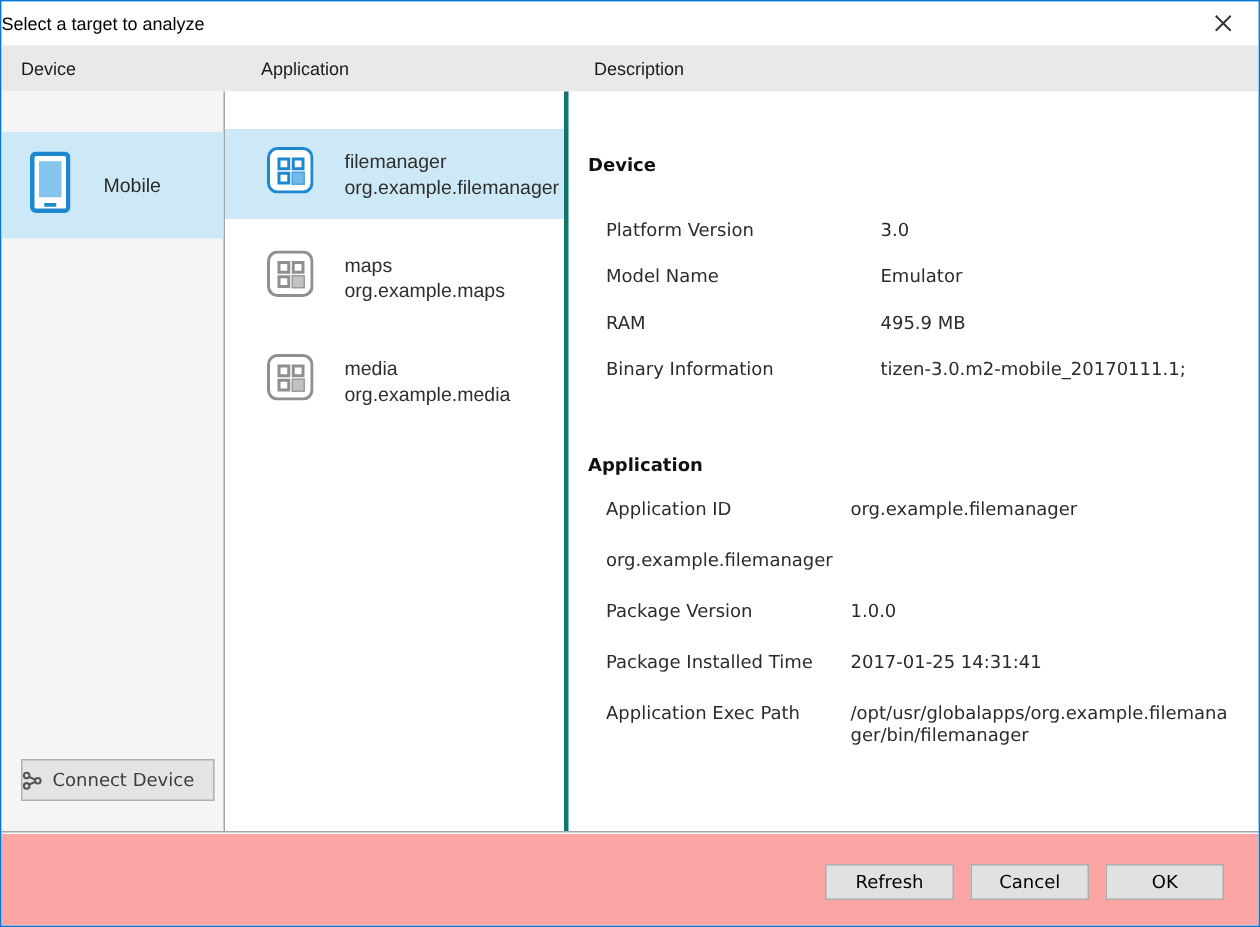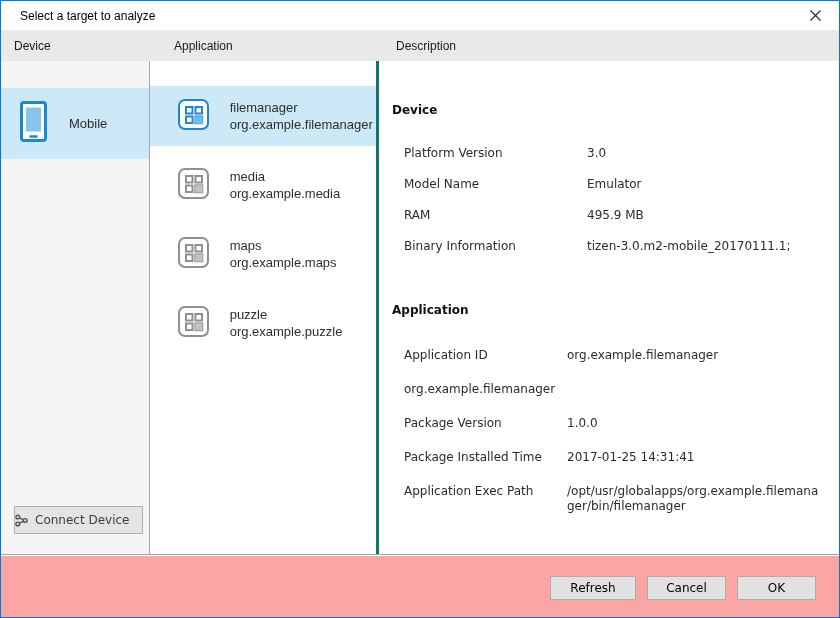--- a/index.html
+++ b/index.html
@@ -7,21 +7,21 @@
   body { font-family:"Liberation Sans", sans-serif; color:#1a1a1a; }
 
   .dialog {
     position:relative; width:840px; height:618px;
     background:#fff; border:1px solid #0078d7; overflow:hidden;
   }
 
   
   .titlebar {
     position:absolute; top:0; left:0; right:0; height:29px;
-    background:#ffffff; display:flex; align-items:center; padding-left:19px;
+    background:#ffffff; display:flex; align-items:center; padding-left:0;
   }
   .title { font-size:12px; color:#000; }
   .close-btn {
     position:absolute; right:8px; top:0; width:32px; height:29px;
     display:flex; align-items:center; justify-content:center; cursor:pointer;
   }
 
   
   .colheaders {
     position:absolute; top:29px; left:0; right:0; height:31px;
@@ -69,21 +69,21 @@
     flex:1; background:#fff; font-family:"DejaVu Sans", sans-serif;
     font-size:12px; color:#2b2b2b; padding-left:13px;
   }
   .sect-heading { font-weight:bold; font-size:12px; color:#111; line-height:15px; }
   .sect-heading.first { margin-top:42px; }
   .sect-heading.second { margin-top:49px; }
   .desc-row { display:flex; padding-left:12px; line-height:15px; }
   .dev-rows .desc-row { margin-top:16px;gap:20px; }
   .dev-rows .desc-row:first-child { margin-top:28px; }
   .app-rows .desc-row { margin-top:19px; }
-  .app-rows .desc-row:first-child { margin-top:30px; }
+  .app-rows .desc-row:first-child { margin-top:14px; }
   .desc-label { width:163px; flex-shrink:0; }
   .desc-value { width:252px; word-break:break-all; overflow-wrap:anywhere; }
 
   
   .footer { position:absolute; top:555px; left:0; right:0; bottom:0; background:#fca5a5; }
   .footer button {
     position:absolute; top:20px; height:24px;
     background:#e1e1e1; border:1px solid #adadad;
     font-family:"DejaVu Sans", sans-serif; font-size:12px; color:#000; cursor:pointer;
   }
@@ -162,56 +162,41 @@
         <span>
           <svg width="31" height="31" viewBox="0 0 31 31">
             <rect x="1" y="1" width="29" height="29" rx="6" fill="#ffffff" stroke="#8f8f8f" stroke-width="2"></rect>
             <rect x="8" y="8" width="6.5" height="6.5" fill="none" stroke="#8f8f8f" stroke-width="2"></rect>
             <rect x="17.5" y="8" width="6.5" height="6.5" fill="none" stroke="#8f8f8f" stroke-width="2"></rect>
             <rect x="8" y="17.5" width="6.5" height="6.5" fill="none" stroke="#8f8f8f" stroke-width="2"></rect>
             <rect x="16.8" y="16.8" width="8" height="8" fill="#c2c2c2" stroke="#9a9a9a" stroke-width="1"></rect>
           </svg>
         </span>
         <div class="app-text">
-          <div>media</div>
-          <div>org.example.media</div>
+          <div>maps</div>
+          <div>org.example.maps</div>
         </div>
       </div>
 
       <div class="app-row">
         <span>
           <svg width="31" height="31" viewBox="0 0 31 31">
             <rect x="1" y="1" width="29" height="29" rx="6" fill="#ffffff" stroke="#8f8f8f" stroke-width="2"></rect>
             <rect x="8" y="8" width="6.5" height="6.5" fill="none" stroke="#8f8f8f" stroke-width="2"></rect>
             <rect x="17.5" y="8" width="6.5" height="6.5" fill="none" stroke="#8f8f8f" stroke-width="2"></rect>
             <rect x="8" y="17.5" width="6.5" height="6.5" fill="none" stroke="#8f8f8f" stroke-width="2"></rect>
             <rect x="16.8" y="16.8" width="8" height="8" fill="#c2c2c2" stroke="#9a9a9a" stroke-width="1"></rect>
           </svg>
         </span>
         <div class="app-text">
-          <div>maps</div>
-          <div>org.example.maps</div>
-        </div>
-      </div>
-
-      <div class="app-row">
-        <span>
-          <svg width="31" height="31" viewBox="0 0 31 31">
-            <rect x="1" y="1" width="29" height="29" rx="6" fill="#ffffff" stroke="#8f8f8f" stroke-width="2"></rect>
-            <rect x="8" y="8" width="6.5" height="6.5" fill="none" stroke="#8f8f8f" stroke-width="2"></rect>
-            <rect x="17.5" y="8" width="6.5" height="6.5" fill="none" stroke="#8f8f8f" stroke-width="2"></rect>
-            <rect x="8" y="17.5" width="6.5" height="6.5" fill="none" stroke="#8f8f8f" stroke-width="2"></rect>
-            <rect x="16.8" y="16.8" width="8" height="8" fill="#c2c2c2" stroke="#9a9a9a" stroke-width="1"></rect>
-          </svg>
-        </span>
-        <div class="app-text">
-          <div>puzzle</div>
-          <div>org.example.puzzle</div>
-        </div>
-      </div>
+          <div>media</div>
+          <div>org.example.media</div>
+        </div>
+      </div>
+
 
     </div>
 
     <div class="desc-panel">
       <div class="sect-heading first">Device</div>
       <div class="dev-rows">
         <div class="desc-row">
           <span class="desc-label">Platform Version</span>
           <span class="desc-value">3.0</span>
         </div>

